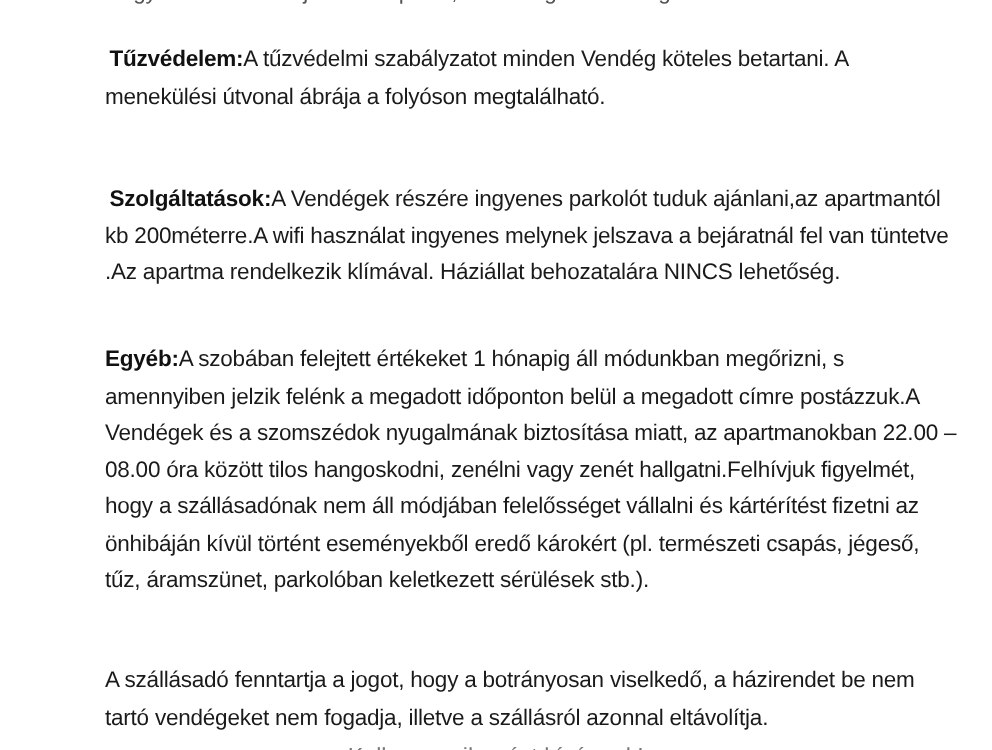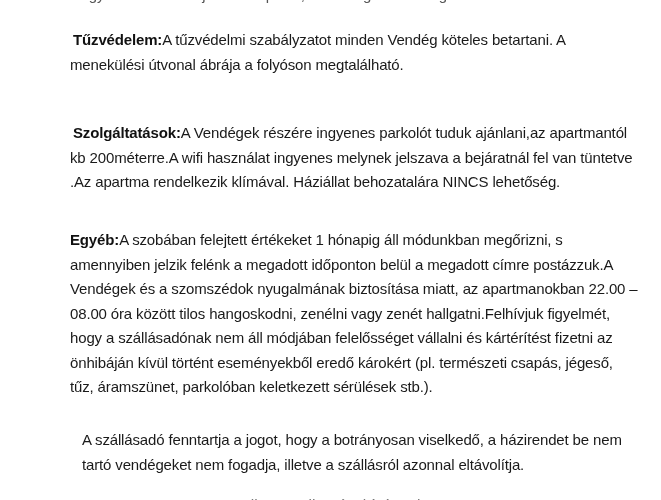--- a/index.html
+++ b/index.html
@@ -37,21 +37,21 @@
     }
     .cut-top {
       top: -17px;
       color: #555;
     }
     .p1 { top: 28px; }
     .p1 b { margin-left: 3px; }
     .p2 { top: 97px; margin-top: 24px; }
     .p2 b { margin-left: 3px; }
     .p3 { top: 228px; }
-    .p4 { top: 428px; margin-left: 12px; }
+    .p4 { top: 442px; }
     .cut-bottom {
       position: absolute;
       top: 493px;
       left: 0;
       width: 661px;
       text-align: center;
       font-size: 15.5px;
       line-height: 24px;
       color: #777;
     }

